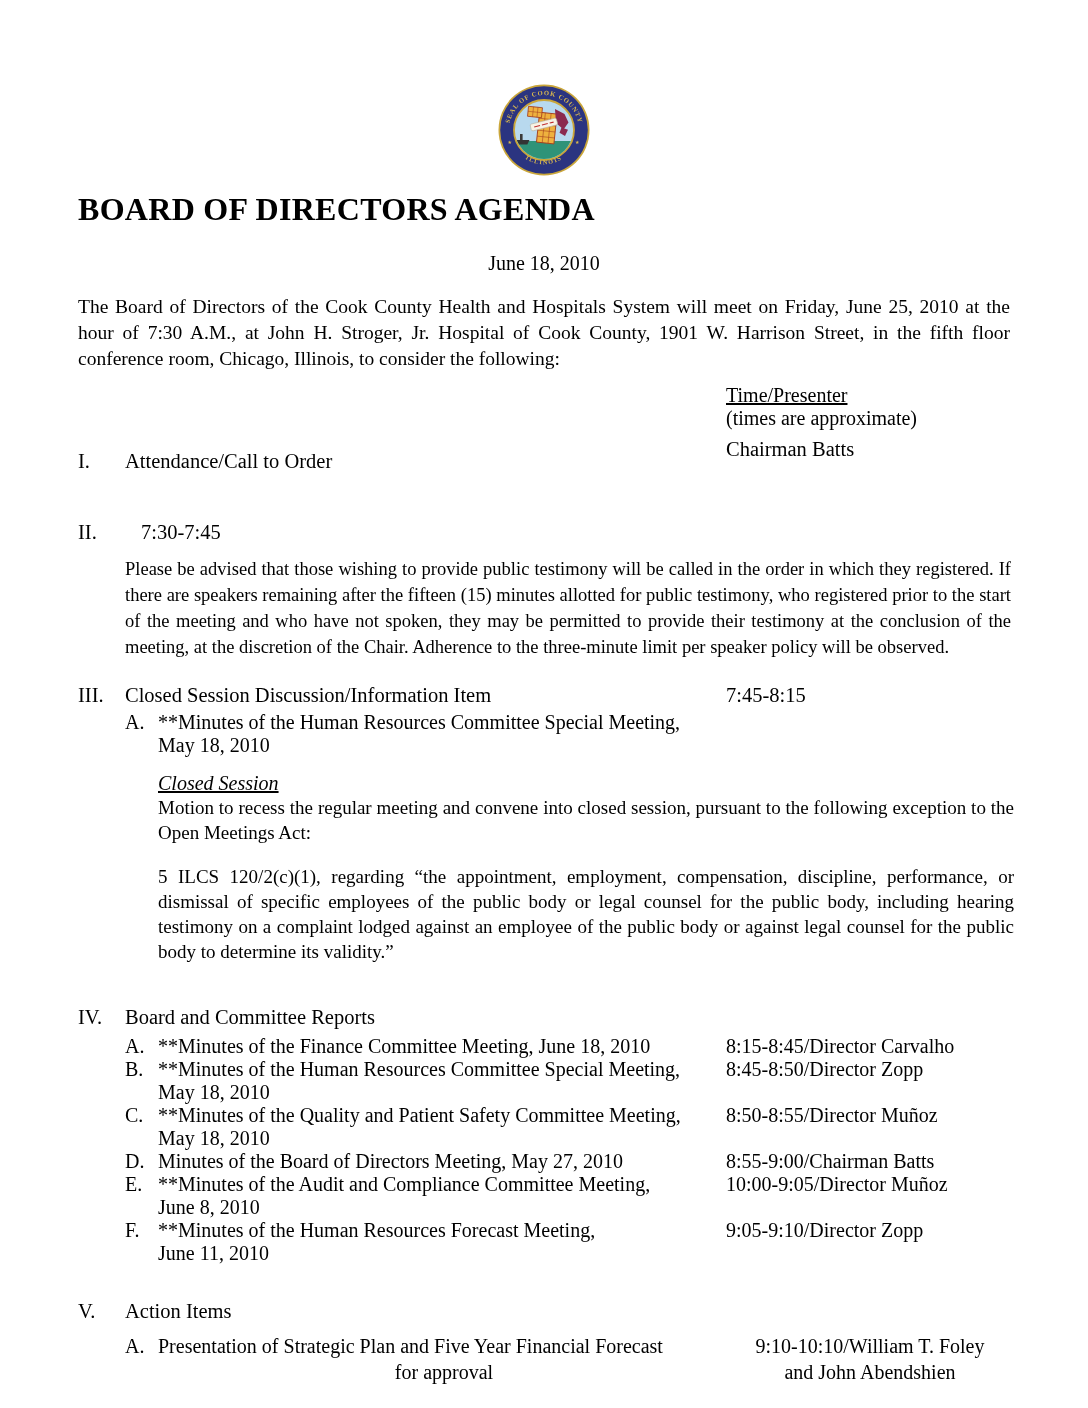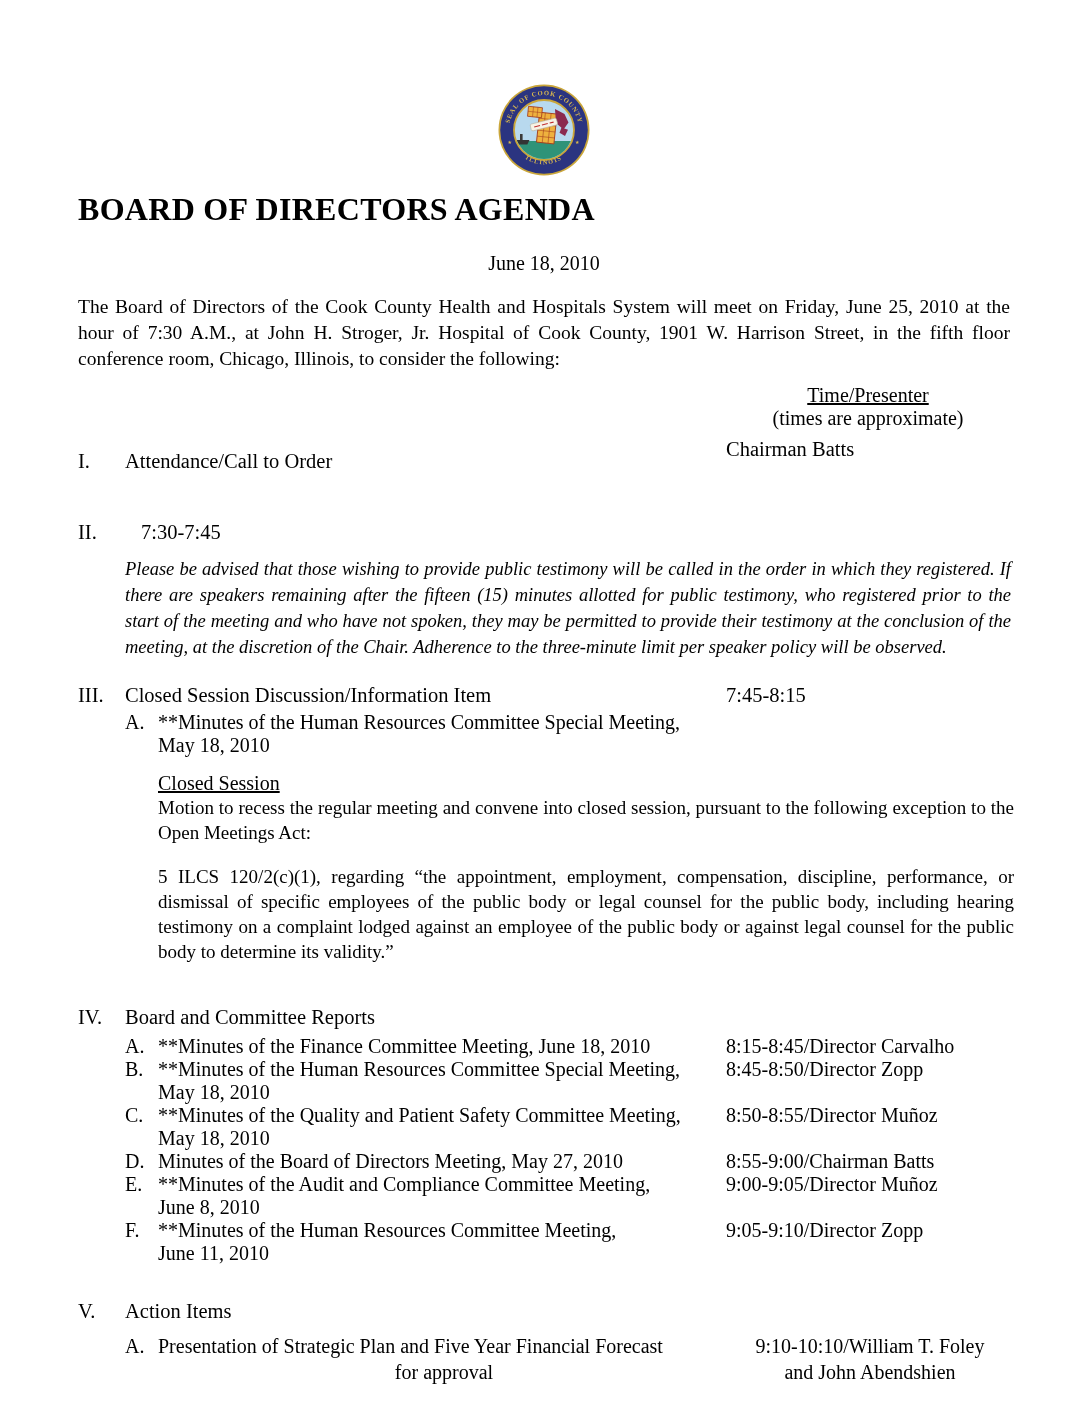--- a/index.html
+++ b/index.html
@@ -8,29 +8,29 @@
     width: 1088px; height: 1408px; background: #ffffff; color: #000000;
     font-family: "Liberation Serif", serif; overflow: hidden; position: relative;
   }
   .content { padding: 0 78px; }
   .seal { display: block; margin: 84px auto 0 auto; width: 92px; height: 92px; }
   .title { margin: 20px 0 0 0; text-align: left; font-size: 32px; font-weight: bold; line-height: 27px; letter-spacing: 0.3px; }
   .docdate { margin-top: 29px; text-align: center; font-size: 20px; line-height: 23px; }
   .intro { margin: 19px 0 0 0; font-size: 19.5px; line-height: 26px; text-align: justify; }
   .b { font-weight: normal; margin-top: 12px; }
   .u { text-decoration: underline; }
-  .tpblock { margin-left: 648px; margin-top: 1px; font-size: 20px; line-height: 23px; text-align: center; }
+  .tpblock { margin-left: 648px; margin-top: 1px; font-size: 20px; line-height: 23px; }
   .sec { display: grid; grid-template-columns: 47px 601px 1fr; font-size: 20.5px; line-height: 23px; }
   .item { display: grid; grid-template-columns: 47px 33px 568px 1fr; font-size: 20px; line-height: 23px; }
   .item5 { line-height: 26px; }
-  .note { margin: 12px 0 0 47px; width: 886px; font-style: italic; font-size: 18.5px; line-height: 26px; text-align: justify; }
+  .note { margin: 12px 0 0 47px; width: 886px; font-size: 18.5px; line-height: 26px; text-align: justify; }
   .indent80 { margin-left: 80px; width: 856px; }
   .motion { margin-top: 0; font-size: 19px; line-height: 25px; text-align: justify; }
   .ilcs { margin-top: 5px; font-size: 19px; line-height: 25px; text-align: justify; }
-  .closedhead { margin-top: 14px; font-size: 20px; line-height: 24px; }
+  .closedhead { margin-top: 14px; font-size: 20px; line-height: 24px; font-style: italic; }
   .mt8 { margin-top: 8px; }
   .mt36 { margin-top: 36px; gap: 16px; }
   .mt12 { margin-top: 12px; }
   .mt4 { margin-top: 4px; }
   .mt6 { margin-top: 6px; }
   .mt30 { margin-top: 30px; }
   .mt23 { margin-top: 23px; }
   .mt10 { margin-top: 10px; }
   .pl4 { padding-left: 4px; text-align: center; }
 </style>
@@ -175,31 +175,31 @@
       <div></div>
       <div>D.</div>
       <div>Minutes of the Board of Directors Meeting, May 27, 2010</div>
       <div><span class="b">8:55-9:00</span><span>/Chairman Batts</span></div>
     </div>
 
     <div class="item">
       <div></div>
       <div>E.</div>
       <div>**Minutes of the Audit and Compliance Committee Meeting,</div>
-      <div><span class="b">9:00-9:05</span><span>/Director Muñoz</span></div>
+      <div><span class="b">10:00-9:05</span><span>/Director Muñoz</span></div>
       <div></div>
         <div></div>
       <div>June 8, 2010</div>
       <div></div>
     </div>
 
     <div class="item">
       <div></div>
       <div>F.</div>
-      <div>**Minutes of the Human Resources Committee Meeting,</div>
+      <div>**Minutes of the Human Resources Forecast Meeting,</div>
       <div><span class="b">9:05-9:10</span><span>/Director Zopp</span></div>
       <div></div>
         <div></div>
       <div>June 11, 2010</div>
       <div></div>
     </div>
 
     <div class="sec mt23">
       <div class="b">V.</div>
       <div class="b">Action Items</div>

